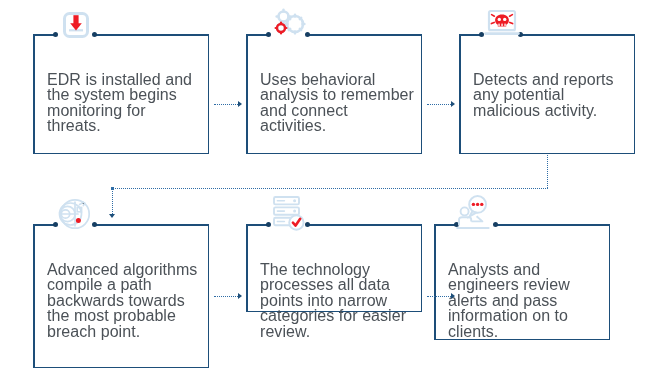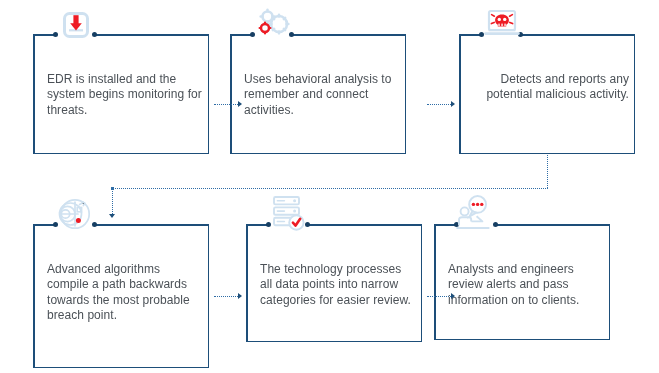--- a/index.html
+++ b/index.html
@@ -64,21 +64,21 @@
     justify-content: center;
   }
   .step-icon svg { display: block; overflow: visible; }
 
   
   .step-text {
     position: absolute;
     left: 14px;
     top: 38px;
     width: 156px;
-    font-size: 12px;
+    font-size: 16px;
     line-height: 15.4px;
     color: #4b5157;
     letter-spacing: 0.05px;
   }
 
   
   .conn-h {
     position: absolute;
     height: 1px;
     border-top: 1.3px dotted #2f6da6;
@@ -128,21 +128,21 @@
         <rect x="9" y="16.5" width="14" height="7" fill="#ffffff"></rect>
         <rect x="9" y="18.2" width="14" height="2.2" fill="#cfe1f0"></rect>
         <path d="M16 4.2 L16 13.2" stroke="#ee1c25" stroke-width="5.2" stroke-linecap="butt"></path>
         <path d="M10.2 12.2 L21.8 12.2 L16 19.4 Z" fill="#ee1c25"></path>
       </svg>
     </div>
 
     <div class="step-text">EDR is installed and the system begins monitoring for threats.</div>
   </div>
 
-  <div class="step" style="left:230px; top:34px;">
+  <div class="step" style="left:246px; top:34px;">
     <div class="edge edge-left"></div>
     <div class="edge edge-right"></div>
     <div class="edge edge-bottom"></div>
     <div class="edge edge-top-a"></div>
     <div class="edge edge-top-b"></div>
     <div class="node-dot node-dot-left"></div>
     <div class="node-dot node-dot-right"></div>
 
     <div class="step-icon" style="top:-27px; left:22px; width:42px; height:34px;">
       <svg width="42" height="34" viewBox="0 0 42 34">
@@ -171,21 +171,21 @@
             <path d="M13 25 L13 26.4"></path>
           <path d="M7.6 21 L9 21"></path>
             <path d="M17 21 L18.4 21"></path>
         </g>
       </svg>
     </div>
 
     <div class="step-text">Uses behavioral analysis to remember and connect activities.</div>
   </div>
 
-  <div class="step" style="left:459px; top:34px;text-align:right;">
+  <div class="step" style="left:459px; top:34px;">
     <div class="edge edge-left"></div>
     <div class="edge edge-right"></div>
     <div class="edge edge-bottom"></div>
     <div class="edge edge-top-a"></div>
     <div class="edge edge-top-b"></div>
     <div class="node-dot node-dot-left"></div>
     <div class="node-dot node-dot-right"></div>
 
     <div class="step-icon" style="top:-26px; left:23px; width:40px; height:32px;">
       <svg width="40" height="32" viewBox="0 0 40 32">
@@ -238,21 +238,21 @@
           <path d="M26.4 4.0 L28.6 5.2 L27.4 7.5"></path>
         </g>
         <rect x="21.2" y="9.4" width="4.4" height="4.4" fill="none" stroke="#cfe1f0" stroke-width="1.6"></rect>
         <circle cx="22.4" cy="22.6" r="2.5" fill="#ee1c25"></circle>
       </svg>
     </div>
 
     <div class="step-text">Advanced algorithms compile a path backwards towards the most probable breach point.</div>
   </div>
 
-  <div class="step" style="left:246px; top:224px; height:118px;">
+  <div class="step" style="left:246px; top:224px; height:88px;">
     <div class="edge edge-left"></div>
     <div class="edge edge-right"></div>
     <div class="edge edge-bottom"></div>
     <div class="edge edge-top-a"></div>
     <div class="edge edge-top-b"></div>
     <div class="node-dot node-dot-left"></div>
     <div class="node-dot node-dot-right"></div>
 
     <div class="step-icon" style="top:-30px; left:22px; width:40px; height:38px;">
       <svg width="40" height="38" viewBox="0 0 40 38">

